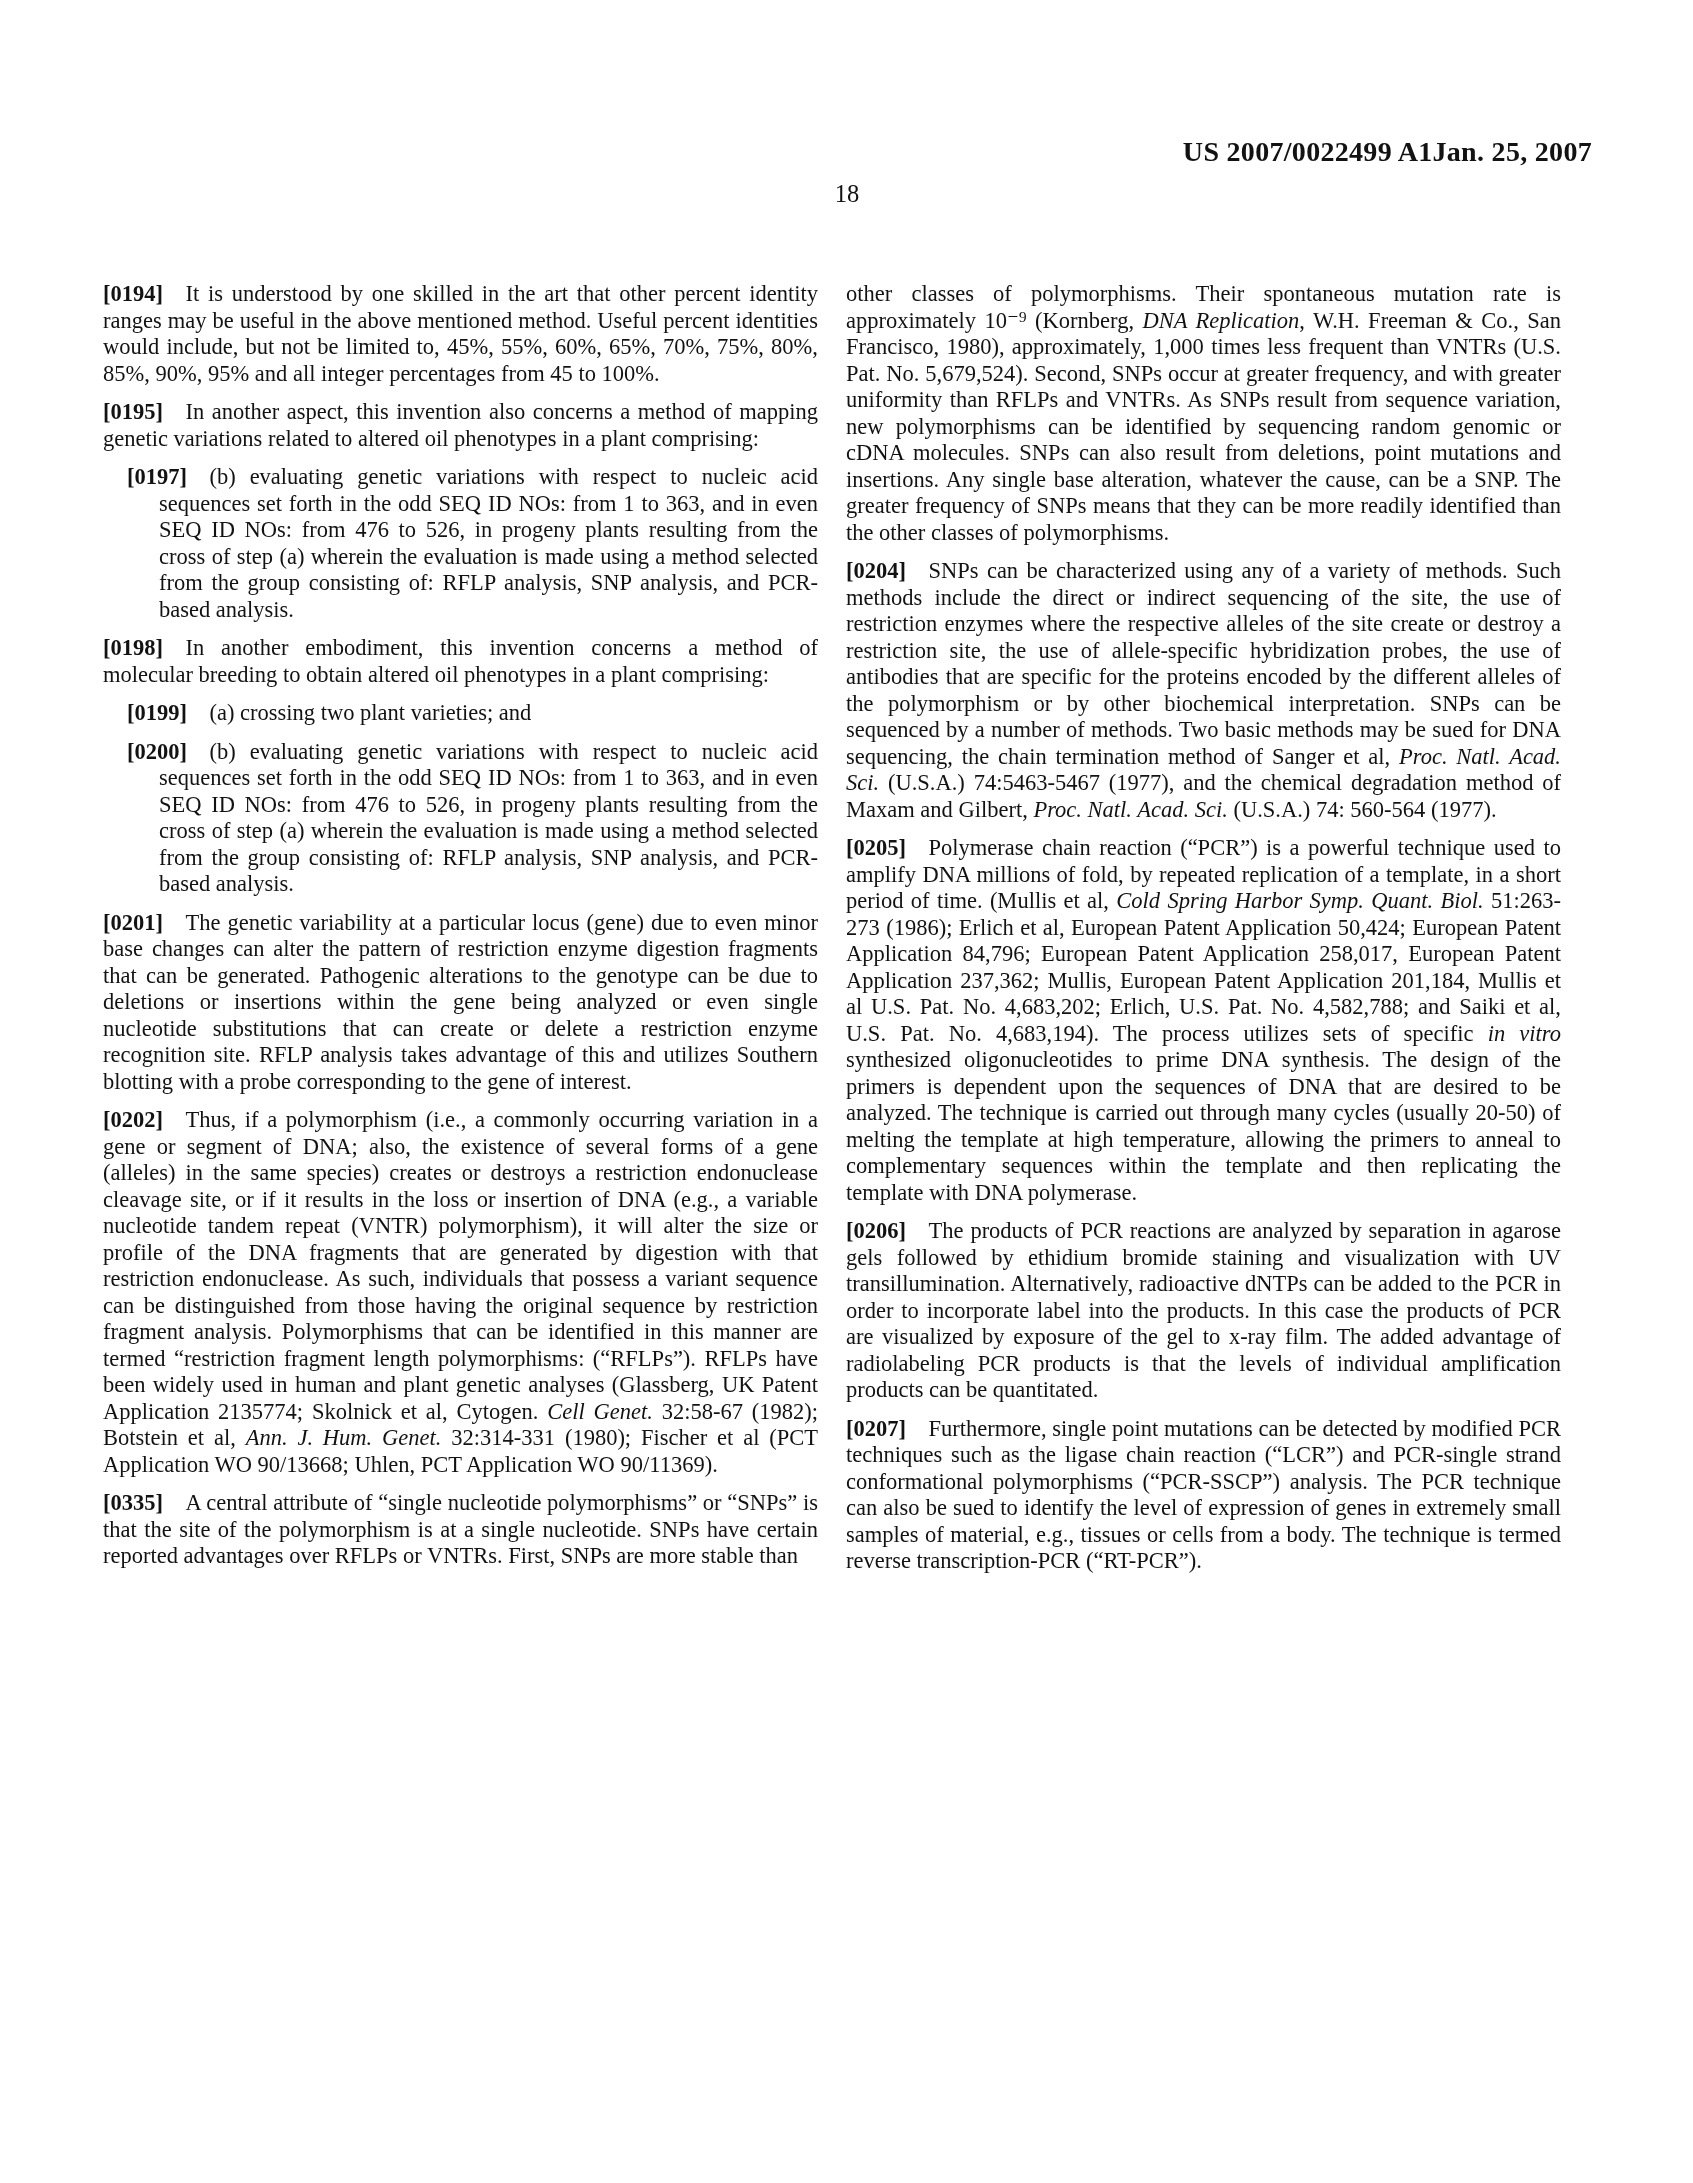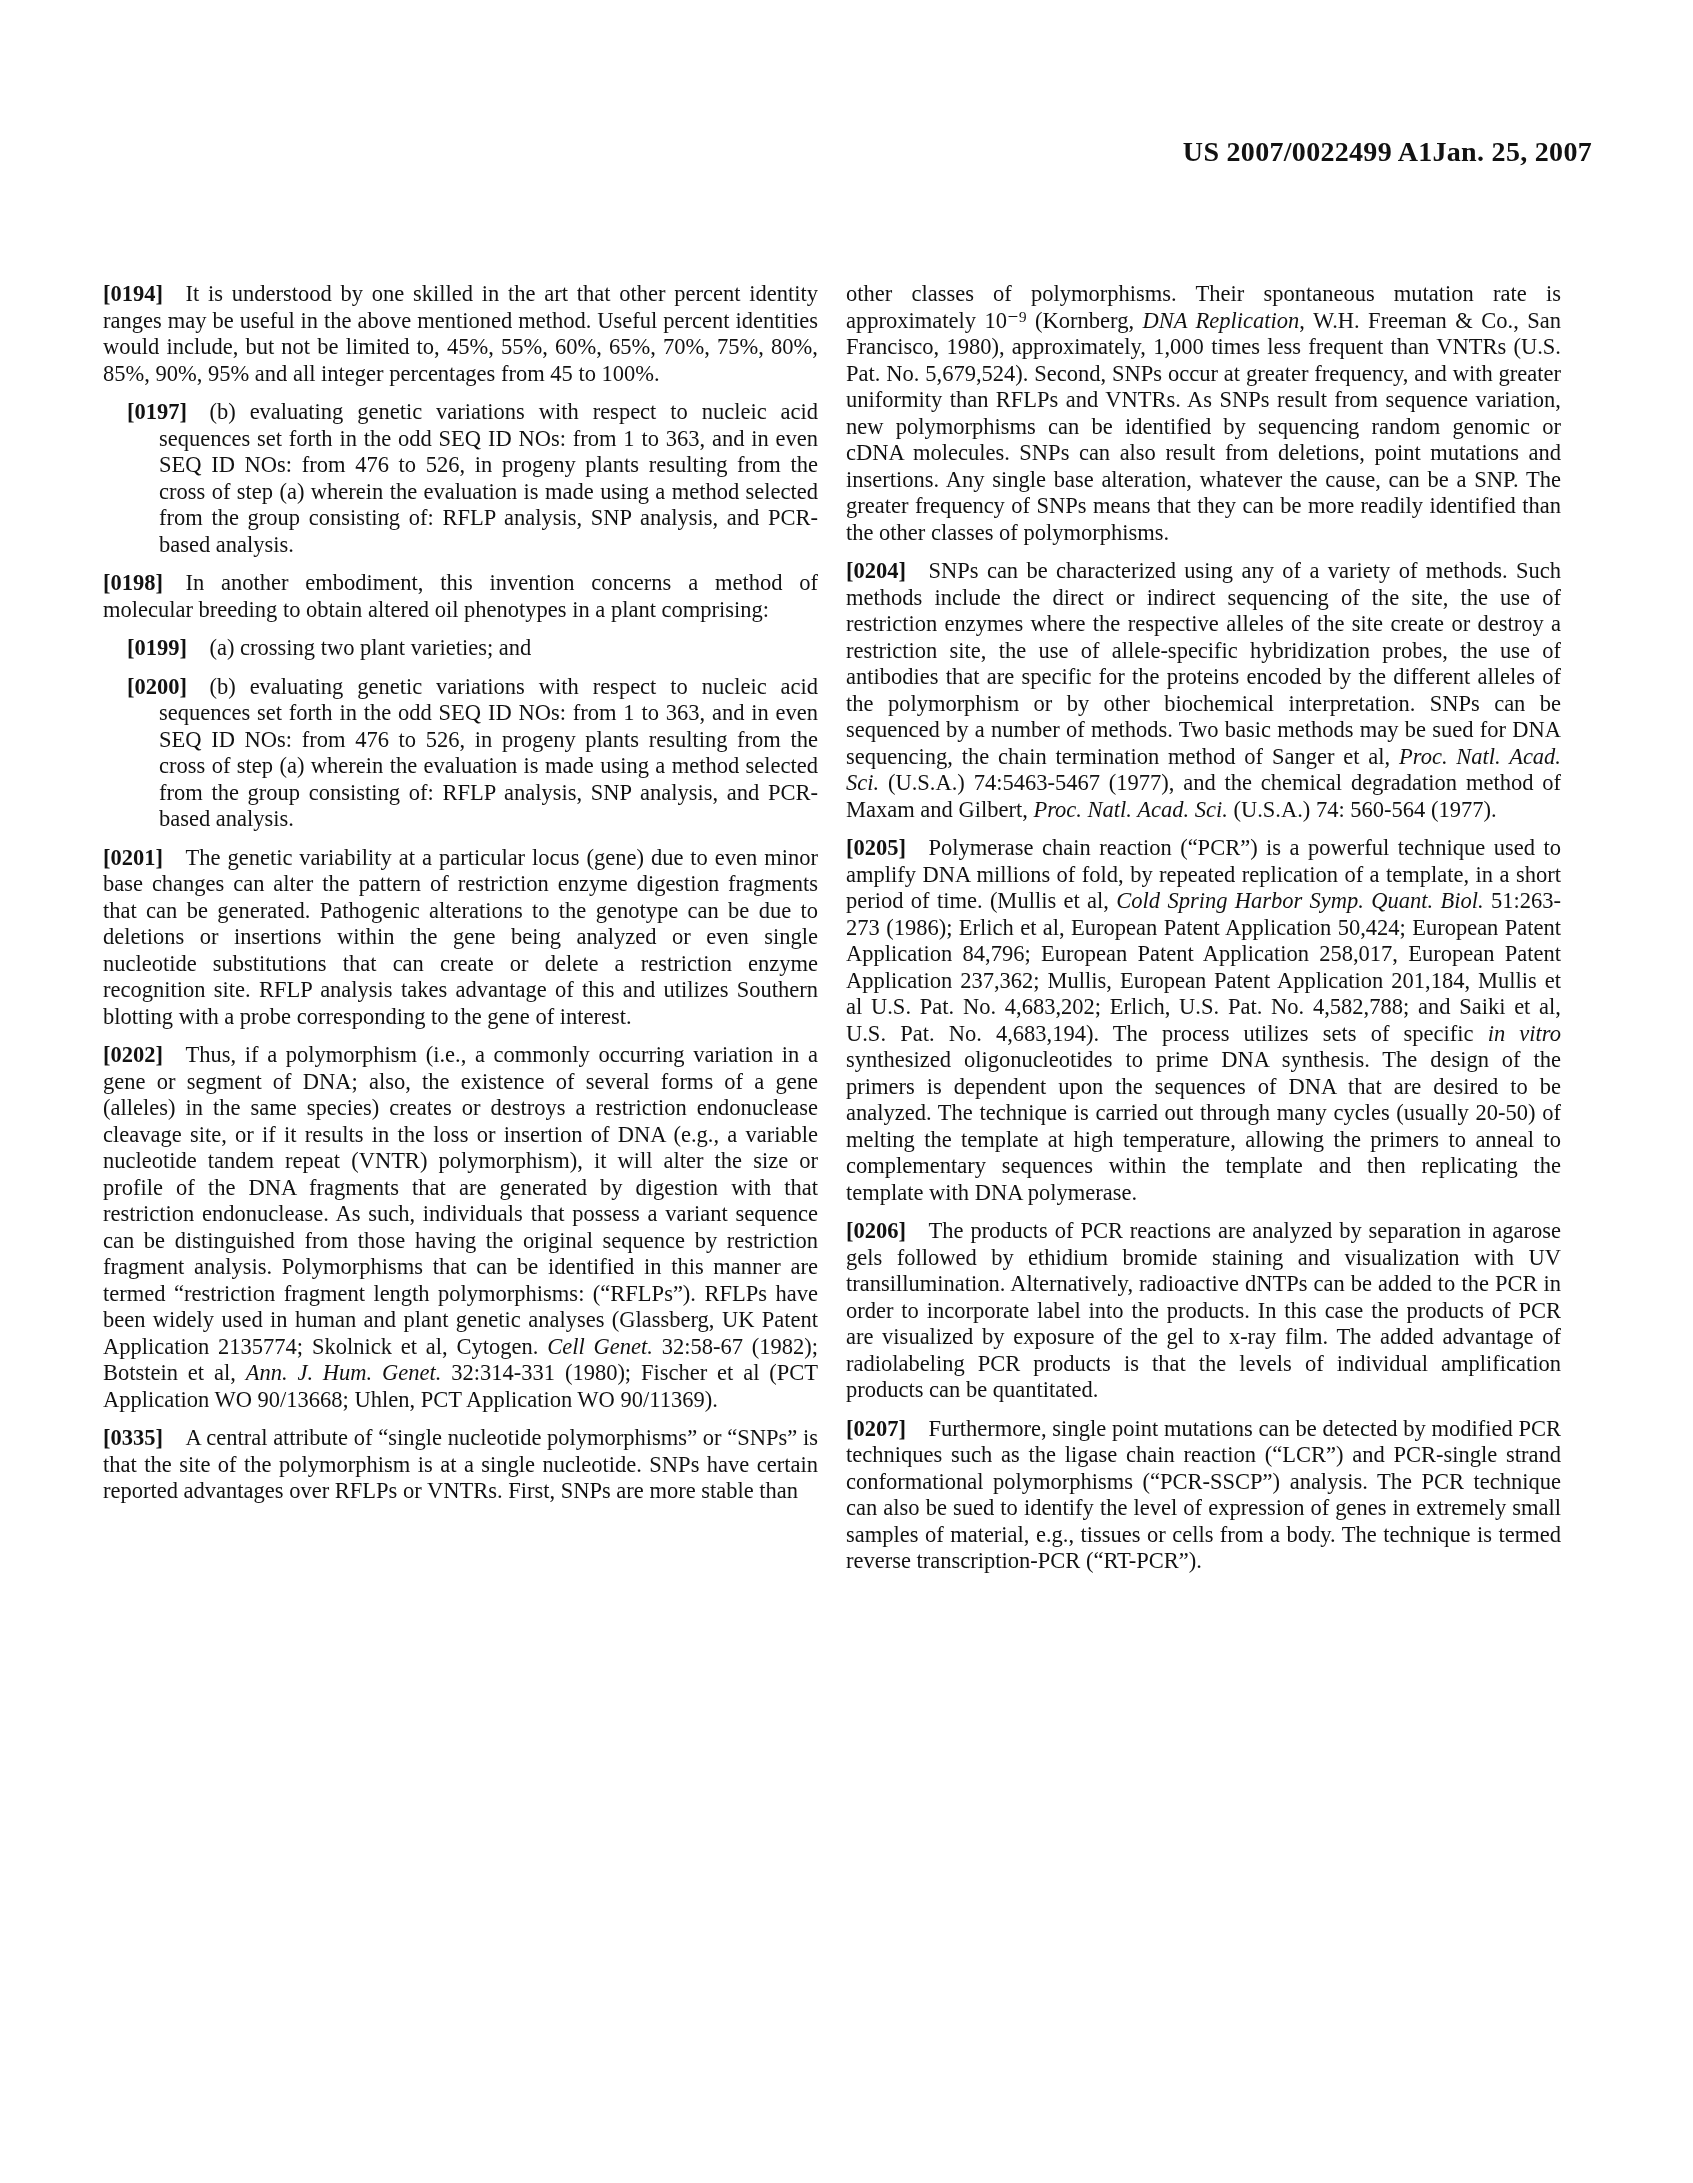--- a/index.html
+++ b/index.html
@@ -70,24 +70,26 @@
 </head>
 <body>
 
 <div class="page">
 
   <header class="page-header">
     <span>US 2007/0022499 A1</span>
     <span>Jan. 25, 2007</span>
   </header>
 
+  <div class="page-no">18</div>
 
   <main class="columns">
     <section class="col">
         <p class="para"><span class="ptag">[0194]</span><span class="">It is understood by one skilled in the art that other percent identity ranges may be useful in the above mentioned method. Useful percent identities would include, but not be limited to, 45%, 55%, 60%, 65%, 70%, 75%, 80%, 85%, 90%, 95% and all integer percentages from 45 to 100%.</span></p>
+        <p class="para"><span class="ptag">[0195]</span><span class="">In another aspect, this invention also concerns a method of mapping genetic variations related to altered oil phenotypes in a plant comprising:</span></p>
         <p class="para indent"><span class="ptag">[0197]</span><span class="">(b) evaluating genetic variations with respect to nucleic acid sequences set forth in the odd SEQ ID NOs: from 1 to 363, and in even SEQ ID NOs: from 476 to 526, in progeny plants resulting from the cross of step (a) wherein the evaluation is made using a method selected from the group consisting of: RFLP analysis, SNP analysis, and PCR-based analysis.</span></p>
         <p class="para"><span class="ptag">[0198]</span><span class="">In another embodiment, this invention concerns a method of molecular breeding to obtain altered oil phenotypes in a plant comprising:</span></p>
         <p class="para indent"><span class="ptag">[0199]</span><span class="">(a) crossing two plant varieties; and</span></p>
         <p class="para indent"><span class="ptag">[0200]</span><span class="">(b) evaluating genetic variations with respect to nucleic acid sequences set forth in the odd SEQ ID NOs: from 1 to 363, and in even SEQ ID NOs: from 476 to 526, in progeny plants resulting from the cross of step (a) wherein the evaluation is made using a method selected from the group consisting of: RFLP analysis, SNP analysis, and PCR-based analysis.</span></p>
         <p class="para"><span class="ptag">[0201]</span><span class="">The genetic variability at a particular locus (gene) due to even minor base changes can alter the pattern of restriction enzyme digestion fragments that can be generated. Pathogenic alterations to the genotype can be due to deletions or insertions within the gene being analyzed or even single nucleotide substitutions that can create or delete a restriction enzyme recognition site. RFLP analysis takes advantage of this and utilizes Southern blotting with a probe corresponding to the gene of interest.</span></p>
         <p class="para"><span class="ptag">[0202]</span><span class="">Thus, if a polymorphism (i.e., a commonly occurring variation in a gene or segment of DNA; also, the existence of several forms of a gene (alleles) in the same species) creates or destroys a restriction endonuclease cleavage site, or if it results in the loss or insertion of DNA (e.g., a variable nucleotide tandem repeat (VNTR) polymorphism), it will alter the size or profile of the DNA fragments that are generated by digestion with that restriction endonuclease. As such, individuals that possess a variant sequence can be distinguished from those having the original sequence by restriction fragment analysis. Polymorphisms that can be identified in this manner are termed “restriction fragment length polymorphisms: (“RFLPs”). RFLPs have been widely used in human and plant genetic analyses (Glassberg, UK Patent Application 2135774; Skolnick et al, Cytogen. </span><span class="it ">Cell Genet.</span><span class=""> 32:58-67 (1982); Botstein et al, </span><span class="it ">Ann. J. Hum. Genet.</span><span class=""> 32:314-331 (1980); Fischer et al (PCT Application WO 90/13668; Uhlen, PCT Application WO 90/11369).</span></p>
         <p class="para"><span class="ptag">[0335]</span><span class="">A central attribute of “single nucleotide polymorphisms” or “SNPs” is that the site of the polymorphism is at a single nucleotide. SNPs have certain reported advantages over RFLPs or VNTRs. First, SNPs are more stable than</span></p>
       </section>
     <section class="col">
         <p class="para"><span class="">other classes of polymorphisms. Their spontaneous mutation rate is approximately 10⁻⁹ (Kornberg, </span><span class="it ">DNA Replication</span><span class="">, W.H. Freeman &amp; Co., San Francisco, 1980), approximately, 1,000 times less frequent than VNTRs (U.S. Pat. No. 5,679,524). Second, SNPs occur at greater frequency, and with greater uniformity than RFLPs and VNTRs. As SNPs result from sequence variation, new polymorphisms can be identified by sequencing random genomic or cDNA molecules. SNPs can also result from deletions, point mutations and insertions. Any single base alteration, whatever the cause, can be a SNP. The greater frequency of SNPs means that they can be more readily identified than the other classes of polymorphisms.</span></p>

